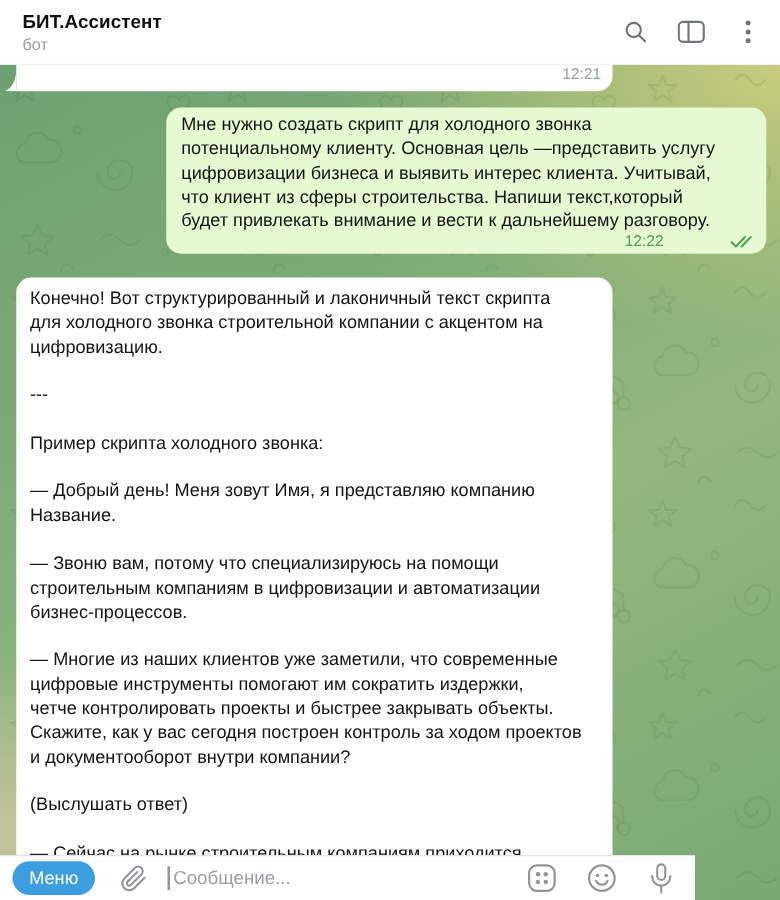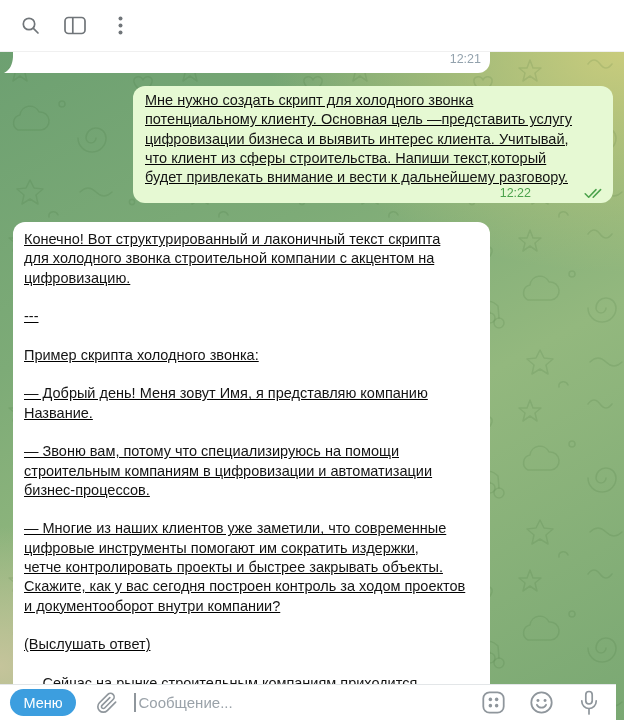--- a/index.html
+++ b/index.html
@@ -24,21 +24,21 @@
   .chat {
     position:absolute; top:52px; left:0; width:624px; height:668px;
     background:
       radial-gradient(95% 55% at 100% 0%, #c9cc7d 0%, rgba(201,204,125,0) 60%),
       radial-gradient(40% 30% at 0% 92%, #c5c49b 0%, rgba(197,196,155,0) 70%),
       linear-gradient(152deg, #6da071 0%, #7dab77 32%, #93b87e 58%, #7aa873 100%);
     overflow:hidden;
   }
   .pattern { position:absolute; inset:0; }
 
-  .bubble { position:absolute; background:#ffffff;text-decoration:underline; }
+  .bubble { position:absolute; background:#ffffff; }
 
   .top-bubble {
     top:0; left:13; left:13px; width:477px; height:21px;
     border-radius:0 0 12px 0; z-index:2;
   }
   .top-bubble .time-gray {
     position:absolute; right:9px; top:0; font-size:12.5px; color:#93a2ad;
   }
   .top-tail { position:absolute; left:-9px; bottom:0; width:9px; height:16px; }
 
@@ -56,21 +56,21 @@
     word-break:normal;
   }
   .meta-out {
     position:absolute; right:10px; bottom:3px; display:flex; align-items:center;
     font-size:12.5px; color:#4da34d;gap:48px;
   }
   .meta-out .checks { margin-left:5px; display:flex; }
 
   
   .composer {
-    position:absolute; left:0; bottom:0; width:616px; height:36px;
+    position:absolute; left:0; bottom:0; width:556px; height:36px;
     background:#ffffff; border-top:1px solid #e3e6e8; z-index:40;
     display:flex; align-items:center; padding:0 14px 0 10px;justify-content:space-between;
   }
   .menu-btn {
     border:none; outline:none; cursor:pointer;
     width:66px; height:27px; border-radius:14px;
     background:#3c9edf; color:#ffffff; font-size:14.5px; font-weight:500;
     font-family:"Liberation Sans","DejaVu Sans",sans-serif;
     display:flex; align-items:center; justify-content:center;
   }
@@ -82,20 +82,24 @@
     font-family:"Liberation Sans","DejaVu Sans",sans-serif;
   }
   .msg-input::placeholder { color:#9aa2a9; }
   .c-icon { width:26px; height:26px; display:flex; align-items:center; justify-content:center; cursor:pointer; }
   .c-icon + .c-icon { margin-left:22px; }
 </style>
 </head>
 <body>
 
 <div class="header">
+  <div class="h-titles">
+    <div class="h-title">БИТ.Ассистент</div>
+    <div class="h-sub">бот</div>
+  </div>
   <div class="h-icons">
     <span class="h-icon">
       <svg width="21" height="21" viewBox="0 0 21 21" fill="none">
         <circle cx="9" cy="9" r="5.7" stroke="#707579" stroke-width="1.7"></circle>
         <line x1="13.4" y1="13.4" x2="18" y2="18" stroke="#707579" stroke-width="1.7" stroke-linecap="round"></line>
       </svg>
     </span>
     <span class="h-icon">
       <svg width="22" height="19" viewBox="0 0 22 19" fill="none">
         <rect x="1" y="1.5" width="20" height="16" rx="3.5" stroke="#707579" stroke-width="1.7"></rect>

